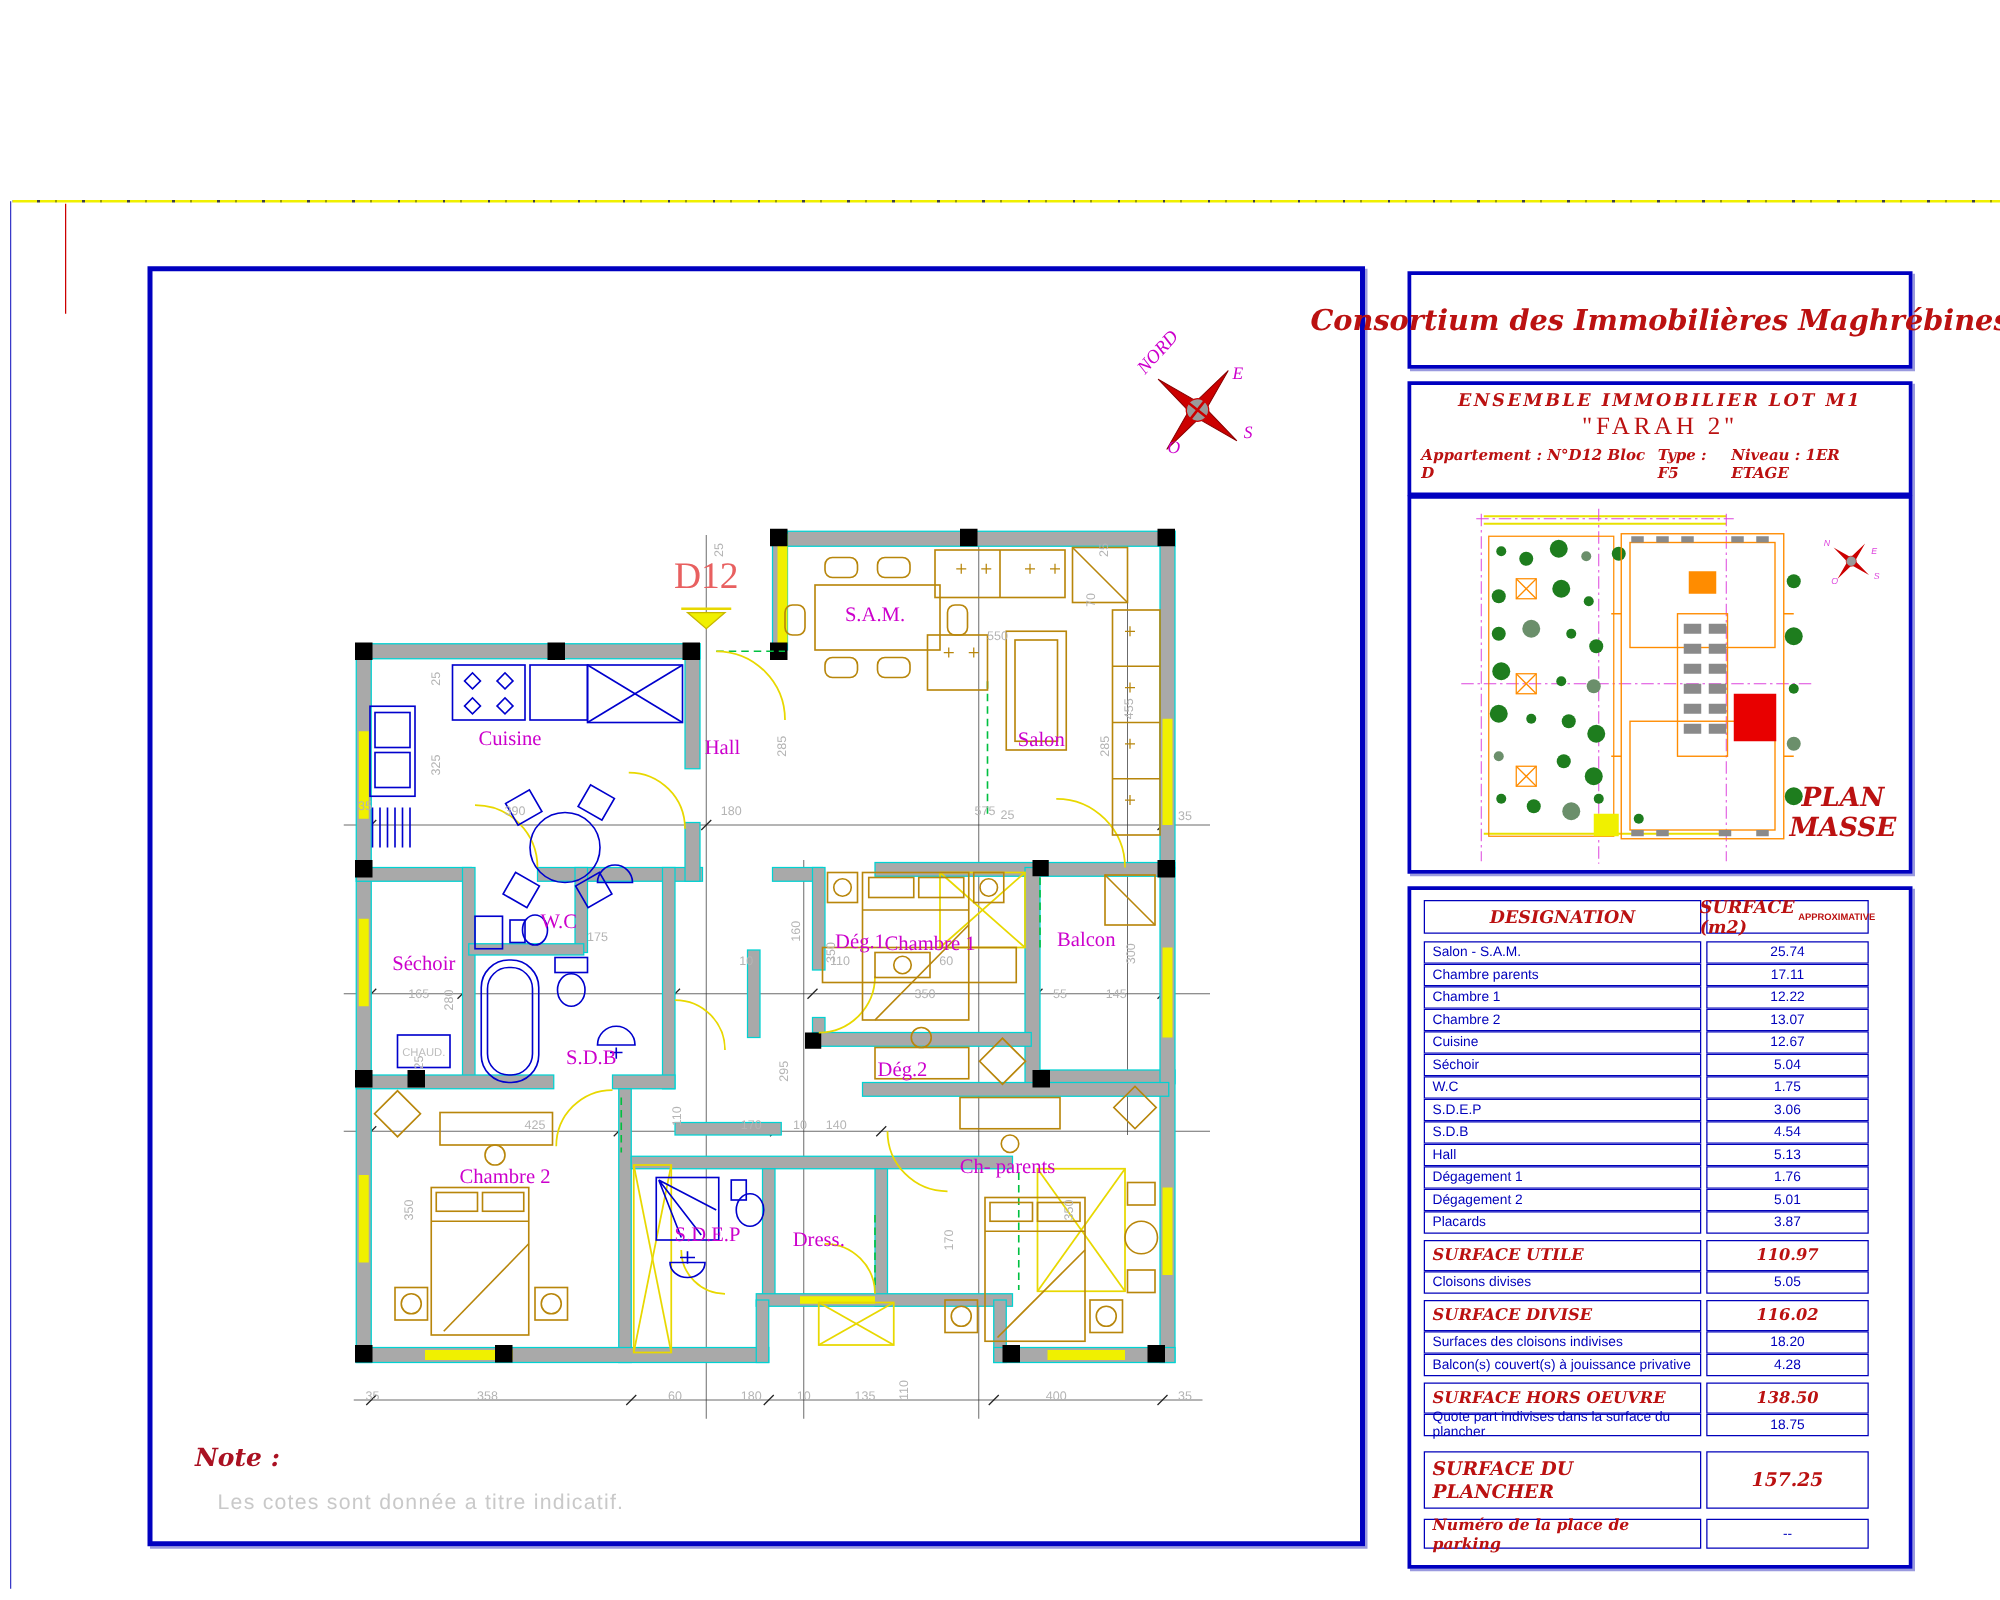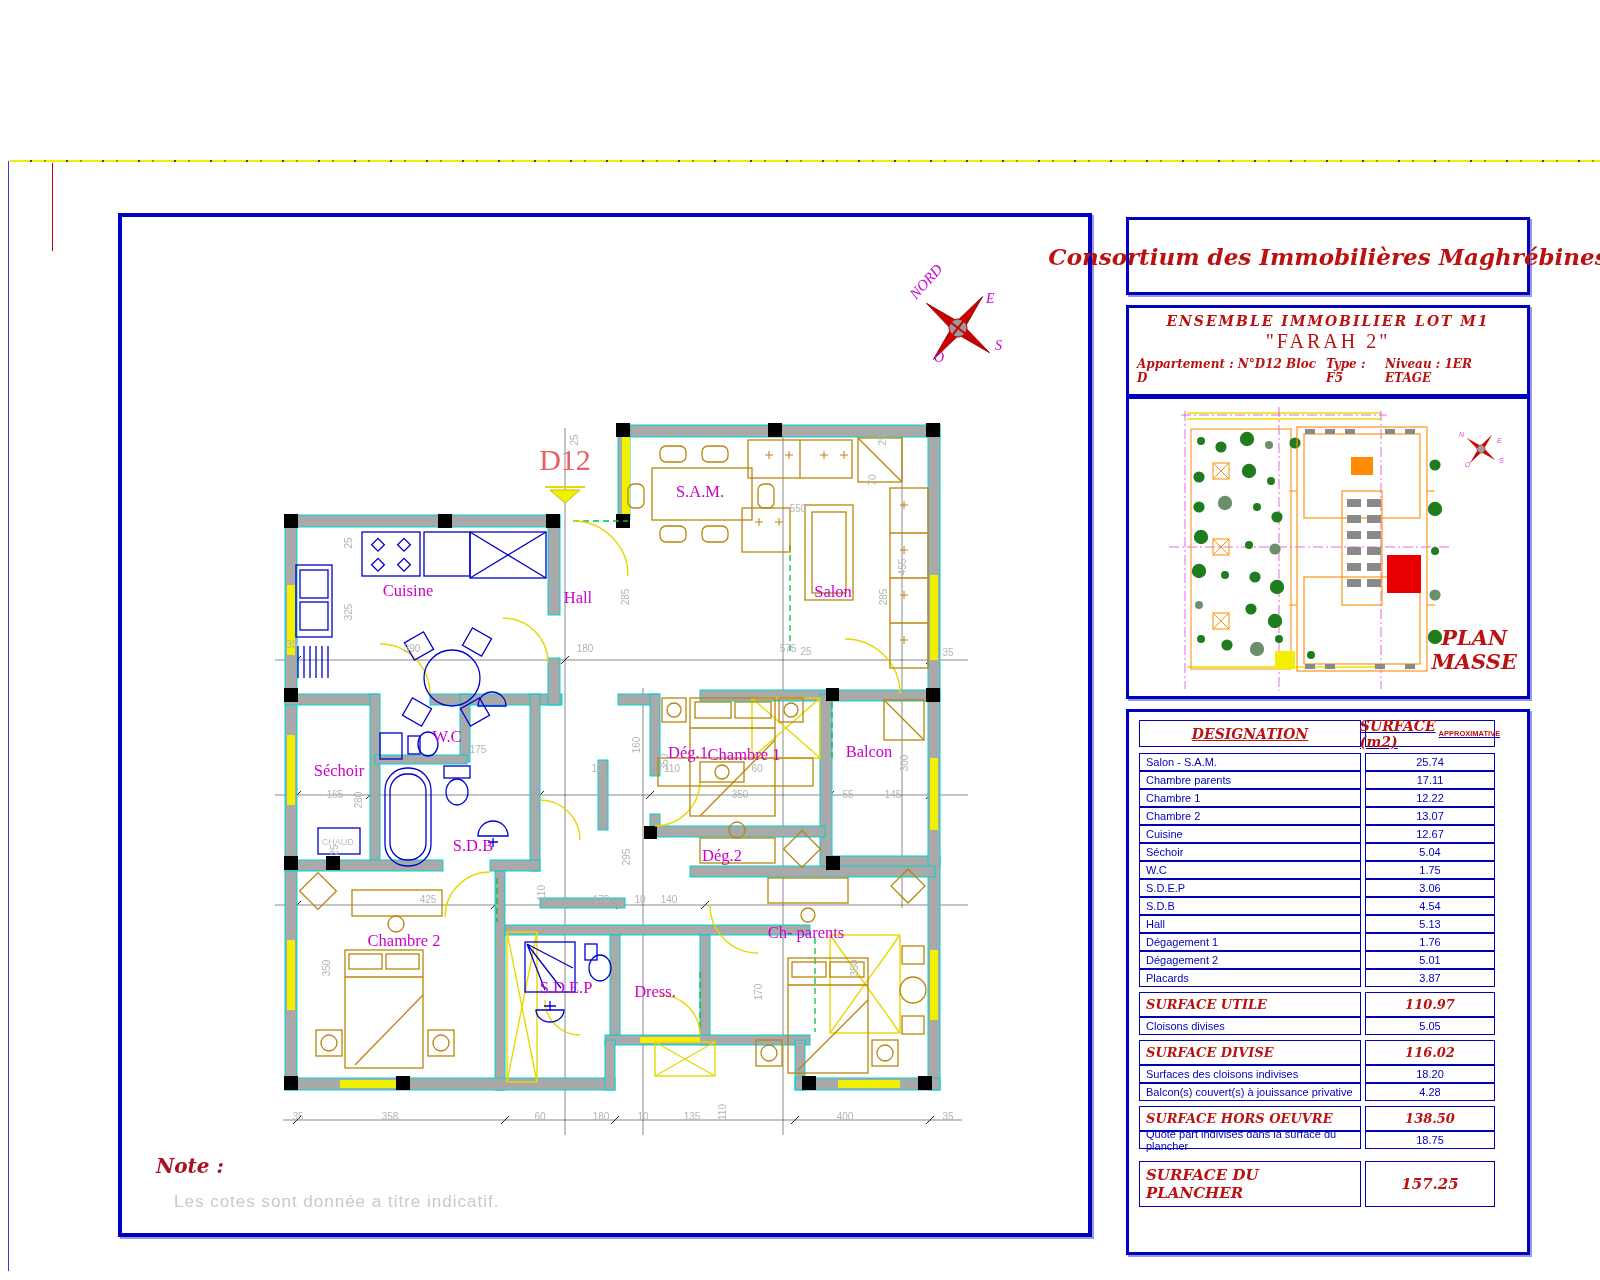--- a/index.html
+++ b/index.html
@@ -35,21 +35,21 @@
   .trow{display:flex;margin-bottom:0;}
   .tcell{border:1px solid #0000bb;box-sizing:border-box;display:flex;align-items:center;background:#fff;}
   .tcell.left{width:222px;margin-right:4px;padding-left:6px;
     color:#0000bb;font-size:11px;font-family:"Liberation Sans",sans-serif;}
   .tcell.right{width:130px;justify-content:center;color:#0000bb;font-size:11px;}
   .trow.normal .tcell{height:18px;}
   .trow.section{margin-top:5px;}
   .trow.section .tcell{height:25px;}
   .trow.section .tcell.left,.trow.section .tcell.right{
     color:#bb1111;font-family:"DejaVu Serif",serif;font-style:italic;font-weight:bold;font-size:13px;}
-  .trow.header .tcell{height:27px;text-decoration:underline;}
+  .trow.header .tcell{height:27px;}
   .trow.header .tcell.left{justify-content:center;padding-left:0;}
   .trow.header .tcell.left,.trow.header .surfhead{
     color:#bb1111;font-family:"DejaVu Serif",serif;font-style:italic;font-weight:bold;font-size:14px;}
   .trow.header .approx{color:#bb1111;font-family:"Liberation Sans",sans-serif;
     font-style:normal;font-weight:bold;font-size:7.5px;margin-left:3px;}
   .trow.gap-before{margin-top:6px;}
   .trow.plancher{margin-top:12px;}
   .trow.plancher .tcell{height:46px;}
   .trow.plancher .tcell.left,.trow.plancher .tcell.right{
     color:#bb1111;font-family:"DejaVu Serif",serif;font-style:italic;font-weight:bold;font-size:15px;}
@@ -641,14 +641,18 @@
         <div class="tcell right">138.50</div>
       </div>
       <div class="trow normal">
         <div class="tcell left">Quote part indivises dans la surface du plancher</div>
         <div class="tcell right">18.75</div>
       </div>
       <div class="trow plancher">
         <div class="tcell left">SURFACE  DU  PLANCHER</div>
         <div class="tcell right">157.25</div>
       </div>
+      <div class="trow parking">
+        <div class="tcell left">Numéro de la place de parking</div>
+        <div class="tcell right">--</div>
+      </div>
     </div>
 </div>
 
 </body></html>

